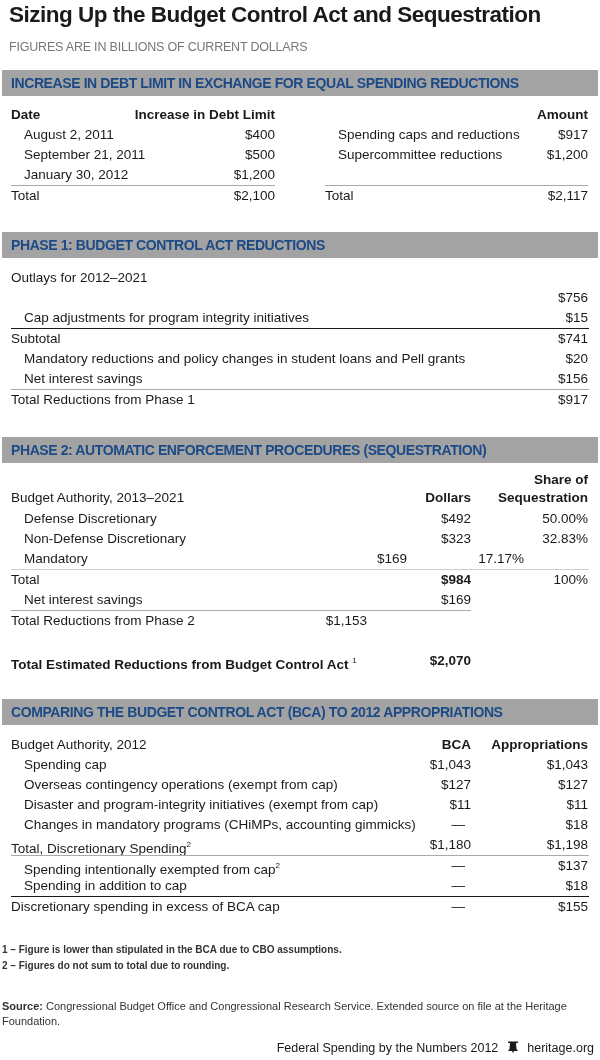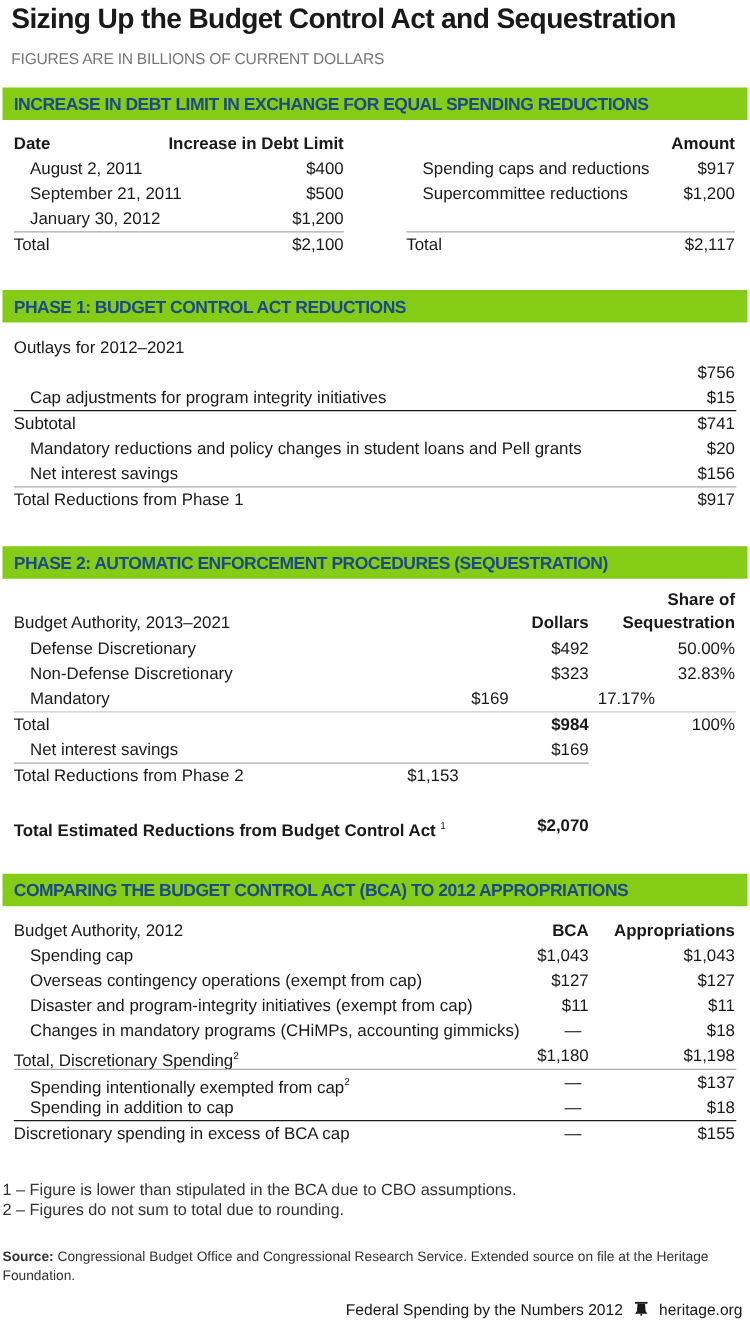--- a/index.html
+++ b/index.html
@@ -2,34 +2,34 @@
 <html><head>
 <meta charset="utf-8">
 <style>
   * { box-sizing: border-box; margin: 0; padding: 0; }
   html, body { width: 600px; height: 1060px; background: #ffffff; overflow: hidden; }
   body { font-family: "Liberation Sans", "DejaVu Sans", sans-serif; color: #1a1a1a; position: relative; }
 
   .title { position: absolute; left: 9px; top: 2px; font-size: 22.5px; font-weight: bold; letter-spacing: -0.5px; color: #1a1a1a; }
   .subtitle { position: absolute; left: 9px; top: 40px; font-size: 12.5px; color: #777777; letter-spacing: -0.2px; }
 
-  .band { position: absolute; left: 2px; width: 596px; height: 26px; background: #84cc16; }
+  .band { position: absolute; left: 2px; width: 596px; height: 26px; background: #a3a3a3; }
   .band span { position: absolute; left: 9px; top: 5px; font-size: 14px; font-weight: bold; color: #1c4a86; letter-spacing: -0.4px; }
 
   .row { position: absolute; height: 20px; font-size: 13.5px; line-height: 20px; white-space: nowrap; }
   .lbl { position: absolute; left: 11px; }
   .lbl.ind { left: 24px; }
   .bold { font-weight: bold; }
   .r { position: absolute; text-align: right; }
   .rule { position: absolute; height: 1px; background: #1a1a1a; }
   .rule.gray { background: #aaaaaa; }
 
   sup { font-size: 8px; vertical-align: 6px; }
 
-  .note { position: absolute; left: 2px; font-size: 13px; color: #333; }
+  .note { position: absolute; left: 2px; font-size: 10px; color: #333; font-weight: bold; }
   .source { position: absolute; left: 2px; top: 999px; width: 590px; font-size: 11px; line-height: 15px; color: #333; }
   .footer { position: absolute; right: 6px; top: 1041px; font-size: 12.5px; color: #1a1a1a; margin-left: 24px; }
   .bell { display: inline-block; width: 12px; height: 12px; margin: 0 5px; vertical-align: -1px; }
 </style>
 </head>
 <body>
 
 <div class="title">Sizing Up the Budget Control Act and Sequestration</div>
 <div class="subtitle">FIGURES ARE IN BILLIONS OF CURRENT DOLLARS</div>
 

